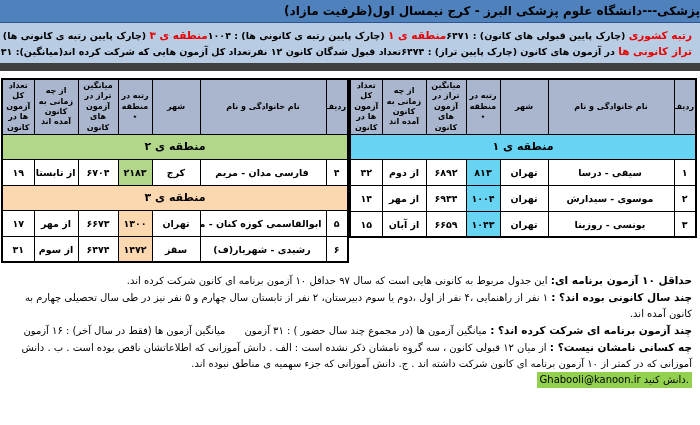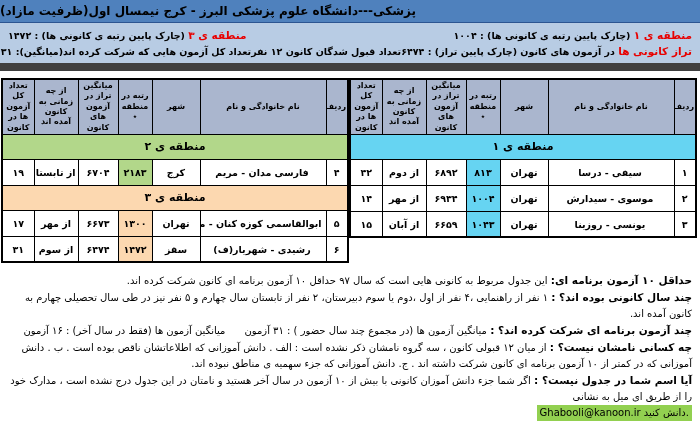--- a/index.html
+++ b/index.html
@@ -7,21 +7,21 @@
   body {
     font-family: "DejaVu Sans", sans-serif;
     background: #ffffff;
     overflow: hidden;
     color: #000;
   }
   .titlebar {
     height: 23px;
     background: #4f81bd;
     border-bottom: 1px solid #2c5591;
-    display: flex; align-items: center; justify-content: flex-end;
+    display: flex; align-items: center; justify-content: flex-start;
     font-size: 12px; font-weight: bold; color: #000;
   }
   .infostrip {
     background: #b8cce4;
     padding: 4px 8px 4px;
   }
   .irow {
     display: flex; direction: rtl;
     justify-content: space-between; align-items: center;
     height: 16px; font-size: 9.5px; font-weight: bold;
@@ -69,20 +69,21 @@
 <body>
 
 <div>
 
   <div class="titlebar">
     <span>پزشکی---دانشگاه علوم پزشکی البرز - کرج نیمسال اول(ظرفیت مازاد)</span>
   </div>
 
   <div class="infostrip">
     <div class="irow">
+      <span class="seg"><b class="lab">رتبه کشوری</b> <span>(چارک پایین قبولی های کانون) : ۶۴۷۱</span></span>
       <span class="seg"><b class="lab">منطقه ی ۱</b> <span>(چارک پایین رتبه ی کانونی ها) : ۱۰۰۴</span></span>
       <span class="seg"><b class="lab">منطقه ی ۳</b> <span>(چارک پایین رتبه ی کانونی ها) : ۱۴۷۲</span></span>
     </div>
     <div class="irow">
       <span class="seg"><b class="lab">تراز کانونی ها</b> <span>در آزمون های کانون (چارک پایین تراز) : ۶۴۷۴</span></span>
       <span class="seg">تعداد قبول شدگان کانون ۱۲ نفر</span>
       <span class="seg">تعداد کل آزمون هایی که شرکت کرده اند(میانگین): ۳۱ آزمون</span>
 
     </div>
   </div>
@@ -200,19 +201,18 @@
     </tbody>
       </table>
 
   </div>
 
   <div class="notes">
     <div class="note"><b>حداقل ۱۰ آزمون برنامه ای:</b> <span>این جدول مربوط به کانونی هایی است که سال ۹۷ حداقل ۱۰ آزمون برنامه ای کانون شرکت کرده اند.</span></div>
     <div class="note"><b>چند سال کانونی بوده اند؟ :</b> <span>۱ نفر از راهنمایی ،۴ نفر از اول ،دوم یا سوم دبیرستان، ۲ نفر از تابستان سال چهارم و ۵ نفر نیز در طی سال تحصیلی چهارم به کانون آمده اند.</span></div>
     <div class="note"><b>چند آزمون برنامه ای شرکت کرده اند؟ :</b> <span>میانگین آزمون ها (در مجموع چند سال حضور ) : ۳۱ آزمون&nbsp;&nbsp;&nbsp;&nbsp;&nbsp;&nbsp;میانگین آزمون ها (فقط در سال آخر) : ۱۶ آزمون</span></div>
     <div class="note"><b>چه کسانی نامشان نیست؟ :</b> <span>از میان ۱۲ قبولی کانون ، سه گروه نامشان ذکر نشده است : الف . دانش آموزانی که اطلاعاتشان ناقص بوده است . ب . دانش آموزانی که در کمتر از ۱۰ آزمون برنامه ای کانون شرکت داشته اند . ج. دانش آموزانی که جزء سهمیه ی مناطق نبوده اند.</span></div>
-    <div class="note"><b>آیا اسم شما در جدول نیست؟ :</b> <span>اگر شما جزء دانش آموزان کانونی با بیش از ۱۰ آزمون در سال آخر هستید و نامتان در این جدول درج نشده است ، مدارک خود را از طریق ای میل به نشانی</span></div>
     <div class="note email-line">
       <span class="hl">Ghabooli@kanoon.ir دانش کنید.</span>
     </div>
   </div>
 
 </div>
 
 </body></html>

